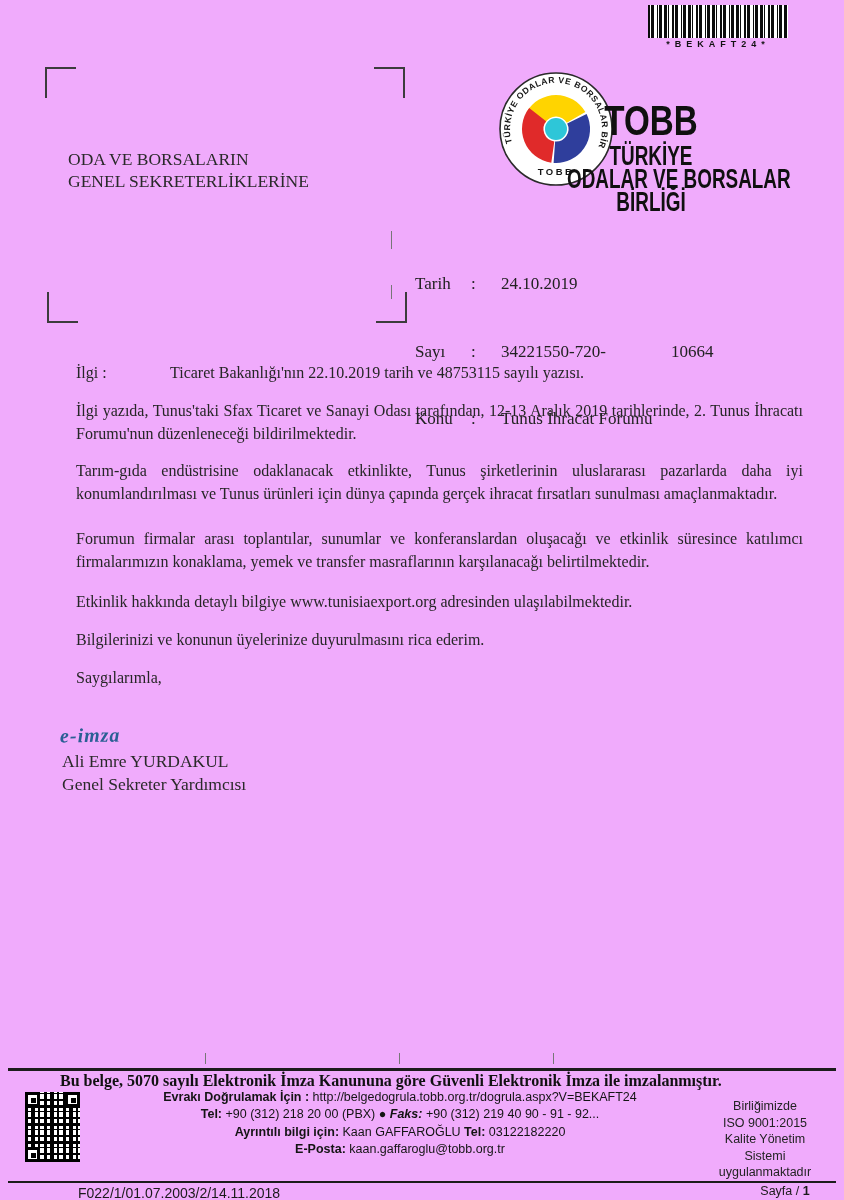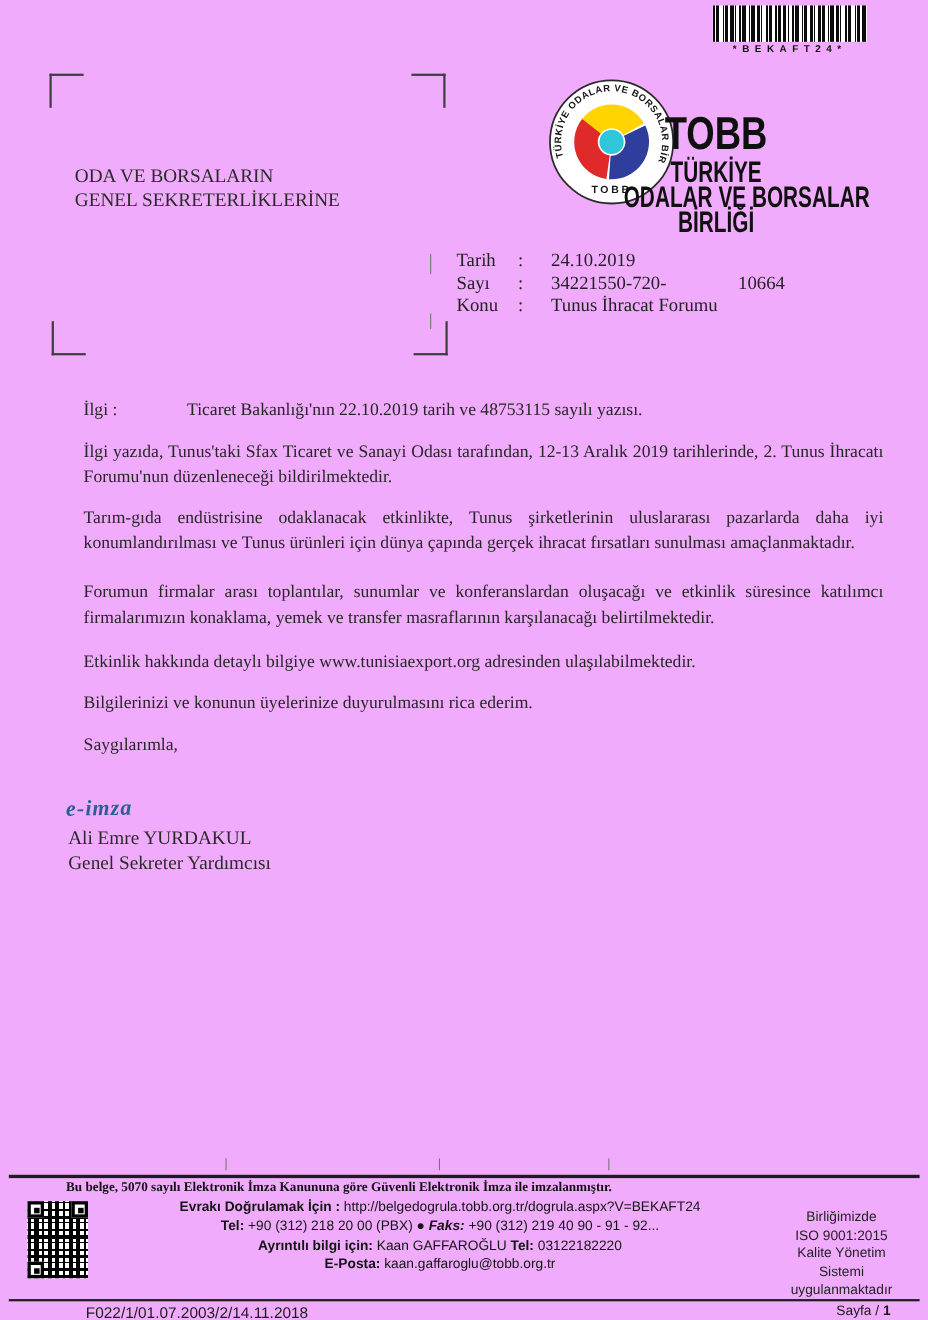--- a/index.html
+++ b/index.html
@@ -31,39 +31,39 @@
   
   .brand{left:531px;top:0;width:240px;text-align:center;color:#101010;
          font-family:"Liberation Sans",sans-serif;font-weight:700;}
   .brand-big{position:absolute;left:0;top:100px;width:240px;font-size:42px;line-height:42px;
              letter-spacing:0px;transform:scaleX(.79);transform-origin:center;}
   .brand-line{position:absolute;left:0;width:240px;font-size:27px;line-height:23px;
               transform:scaleX(.70);transform-origin:center;white-space:nowrap;}
 
   
   .meta{left:415px;top:227px;font-size:17px;line-height:20.5px;color:#222;}
-  .meta-row{display:flex;position:relative;}
+  .meta-row{display:flex;position:relative;margin-top:47px;}
   .meta-label{width:56px;}
   .meta-colon{width:22px;}
   .meta-value{padding-left:8px;white-space:nowrap;}
   .meta-suffix{position:absolute;left:256px;top:0;}
 
   
   .bodytext{left:76px;width:727px;font-size:16px;line-height:23px;color:#262626;gap:24px;}
   .just{text-align:justify;}
   .ilgi{display:flex;}
   .ilgi-label{width:70px;flex:none;}
 
   .eimza{left:60px;top:724px;font-size:20px;font-weight:700;font-style:italic;
          letter-spacing:1px;color:#2a5f94;transform:rotate(-1deg);}
   .sign{left:62px;top:750px;font-size:17.5px;line-height:23px;color:#2a2a2a;}
 
   
   .rule{background:#1c1c1c;}
-  .legal{left:60px;top:1072px;width:700px;font-size:12px;font-weight:700;color:#111;white-space:nowrap;}
+  .legal{left:60px;top:1072px;width:700px;font-size:16px;font-weight:700;color:#111;white-space:nowrap;}
   .contact{left:95px;top:1089px;width:610px;text-align:center;
            font-family:"Liberation Sans",sans-serif;font-size:12.5px;line-height:17.4px;color:#141414;}
   .iso{left:700px;top:1098px;width:130px;text-align:center;
        font-family:"Liberation Sans",sans-serif;font-size:12.5px;line-height:16.5px;color:#232323;}
   .formcode{left:78px;top:1185px;font-family:"Liberation Sans",sans-serif;font-size:14px;color:#1a1a1a;}
   .pageno{left:730px;top:1184px;width:110px;text-align:center;
           font-family:"Liberation Sans",sans-serif;font-size:12.5px;color:#1a1a1a;}
   .pageno b{font-weight:700;}
 
   

